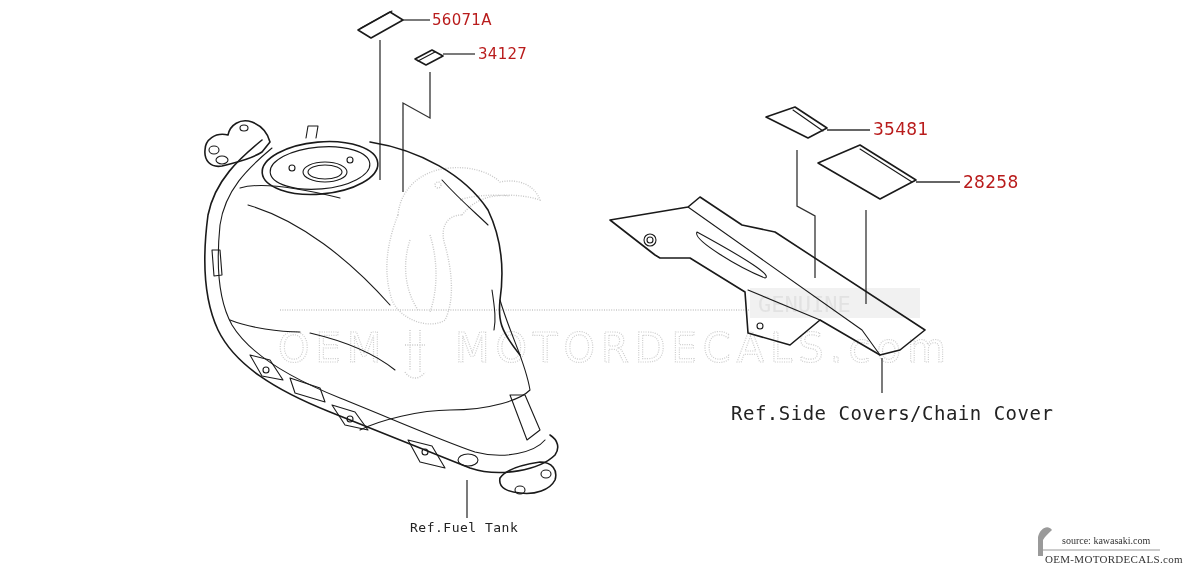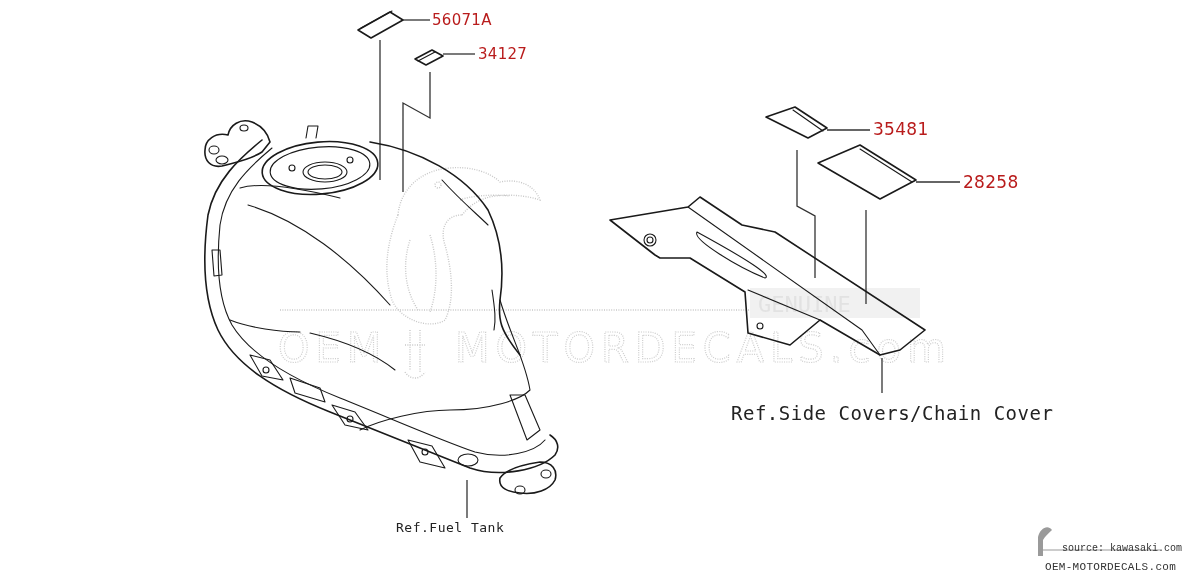--- a/index.html
+++ b/index.html
@@ -6,21 +6,21 @@
   body { width: 1200px; height: 570px; position: relative; overflow: hidden; font-family: "DejaVu Sans", sans-serif; }
   #canvas { position: absolute; left: 0; top: 0; width: 1200px; height: 570px; }
   .line { fill: none; stroke: #1a1a1a; stroke-width: 1.6; stroke-linejoin: round; stroke-linecap: round; }
   .thin { fill: none; stroke: #1a1a1a; stroke-width: 1.1; stroke-linejoin: round; stroke-linecap: round; }
   .leader { fill: none; stroke: #333; stroke-width: 1.3; }
   .wm { fill: none; stroke: #c8c8c8; stroke-width: 1.4; stroke-dasharray: 1 1.4; }
   .wm-text { font-family: "DejaVu Sans", sans-serif; font-size: 40px; fill: none; stroke: #cfcfcf; stroke-width: 1.2; stroke-dasharray: 1 1.3; letter-spacing: 6px; }
   .wm-genuine { font-family: "DejaVu Sans Mono", monospace; font-size: 22px; fill: #e2e2e2; }
   .part-label { position: absolute; font-family: "DejaVu Sans", sans-serif; font-size: 15px; color: #b91c1c; letter-spacing: 0.3px; }
   .ref-label { position: absolute; font-family: "DejaVu Sans Mono", monospace; font-size: 16px; color: #222; letter-spacing: 0.5px; }
-  .credit { position: absolute; font-family: Liberation Mono, monospace; color: #333; margin-top: 8px; }
+  .credit { position: absolute; font-family: Liberation Serif, serif; color: #333; }
 </style>
 </head>
 <body>
 
 <svg id="canvas" viewBox="0 0 1200 570">
 
   <g>
 
     <line class="wm" x1="280" y1="310" x2="830" y2="310"></line>
 
@@ -132,17 +132,17 @@
     <path d="M1038 537 C1040 528 1048 524 1052 530 C1049 533 1045 536 1043 540 L1043 556 L1038 556 Z" fill="#9a9a9a"></path>
     <line x1="1040" y1="550" x2="1160" y2="550" stroke="#999" stroke-width="1"></line>
   </g>
 </svg>
 
 <div class="part-label" style="left:432px; top:11px;">56071A</div>
 <div class="part-label" style="left:478px; top:45px;">34127</div>
 <div class="part-label" style="left:873px; top:119px; font-size:17px;">35481</div>
 <div class="part-label" style="left:963px; top:172px; font-size:17px;">28258</div>
 
-<div class="ref-label" style="left:396px; top:520px; font-size:13px;">Ref.Fuel Tank</div>
+<div class="ref-label" style="left:410px; top:520px; font-size:13px;">Ref.Fuel Tank</div>
 <div class="ref-label" style="left:716px; top:402px; font-size:19px;margin-left:15px;">Ref.Side Covers/Chain Cover</div>
 
 <div class="credit" style="left:1062px; top:535px; font-size:10px;">source: kawasaki.com</div>
 <div class="credit" style="left:1045px; top:553px; font-size:11px; letter-spacing:0.3px;">OEM-MOTORDECALS.com</div>
 
 </body></html>

